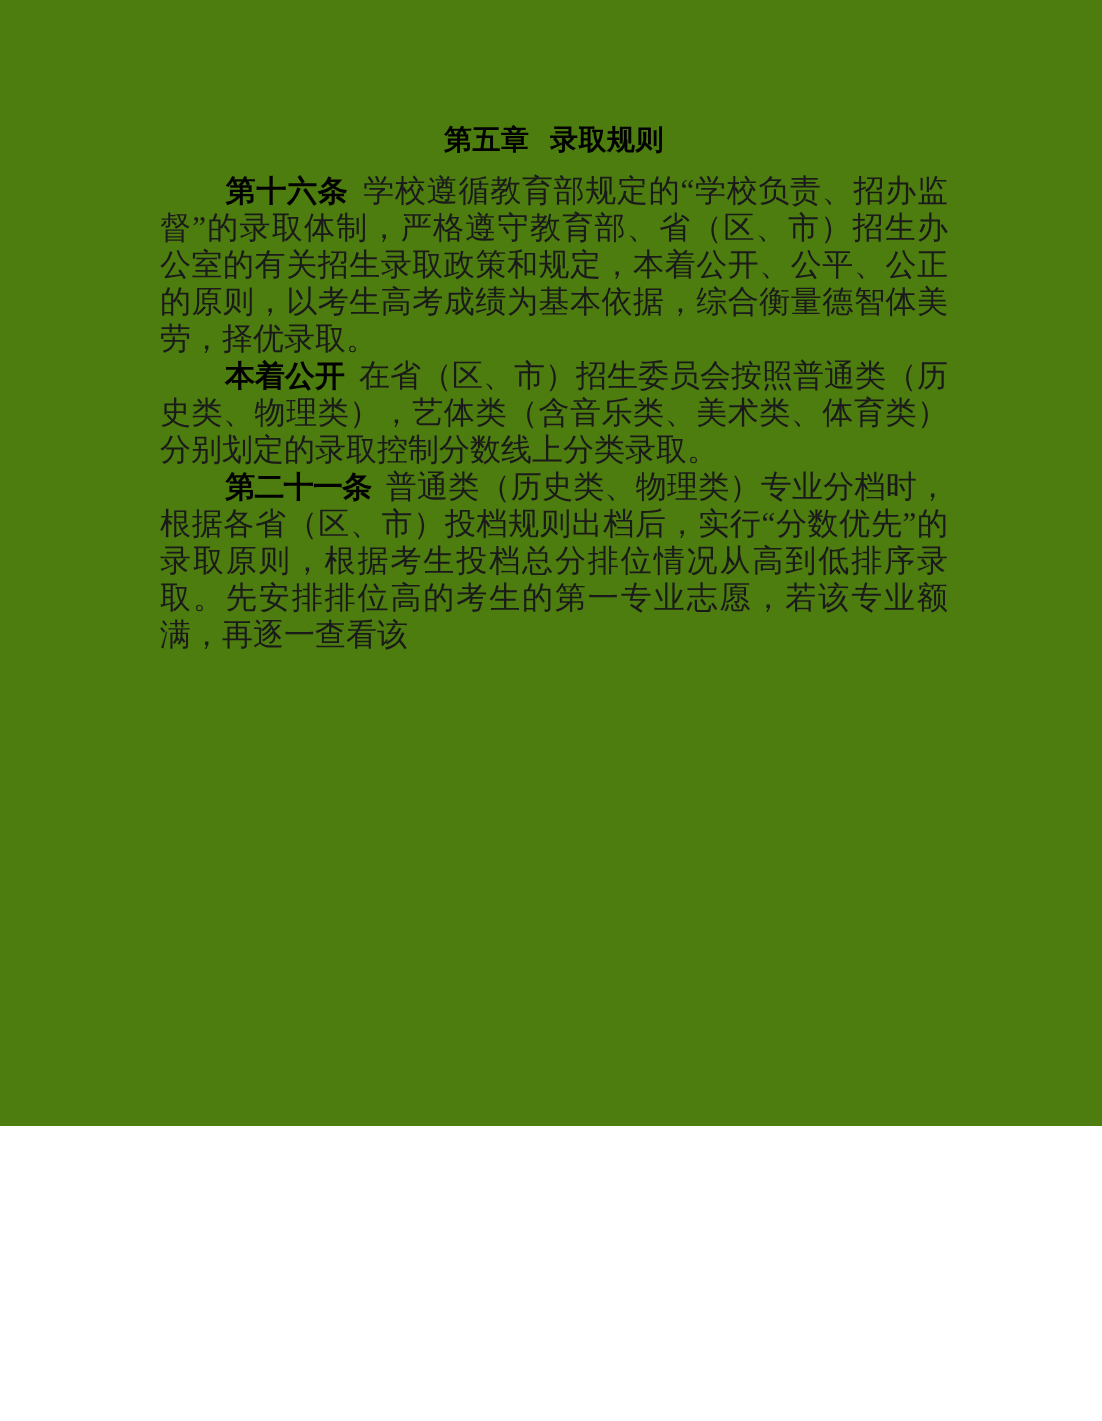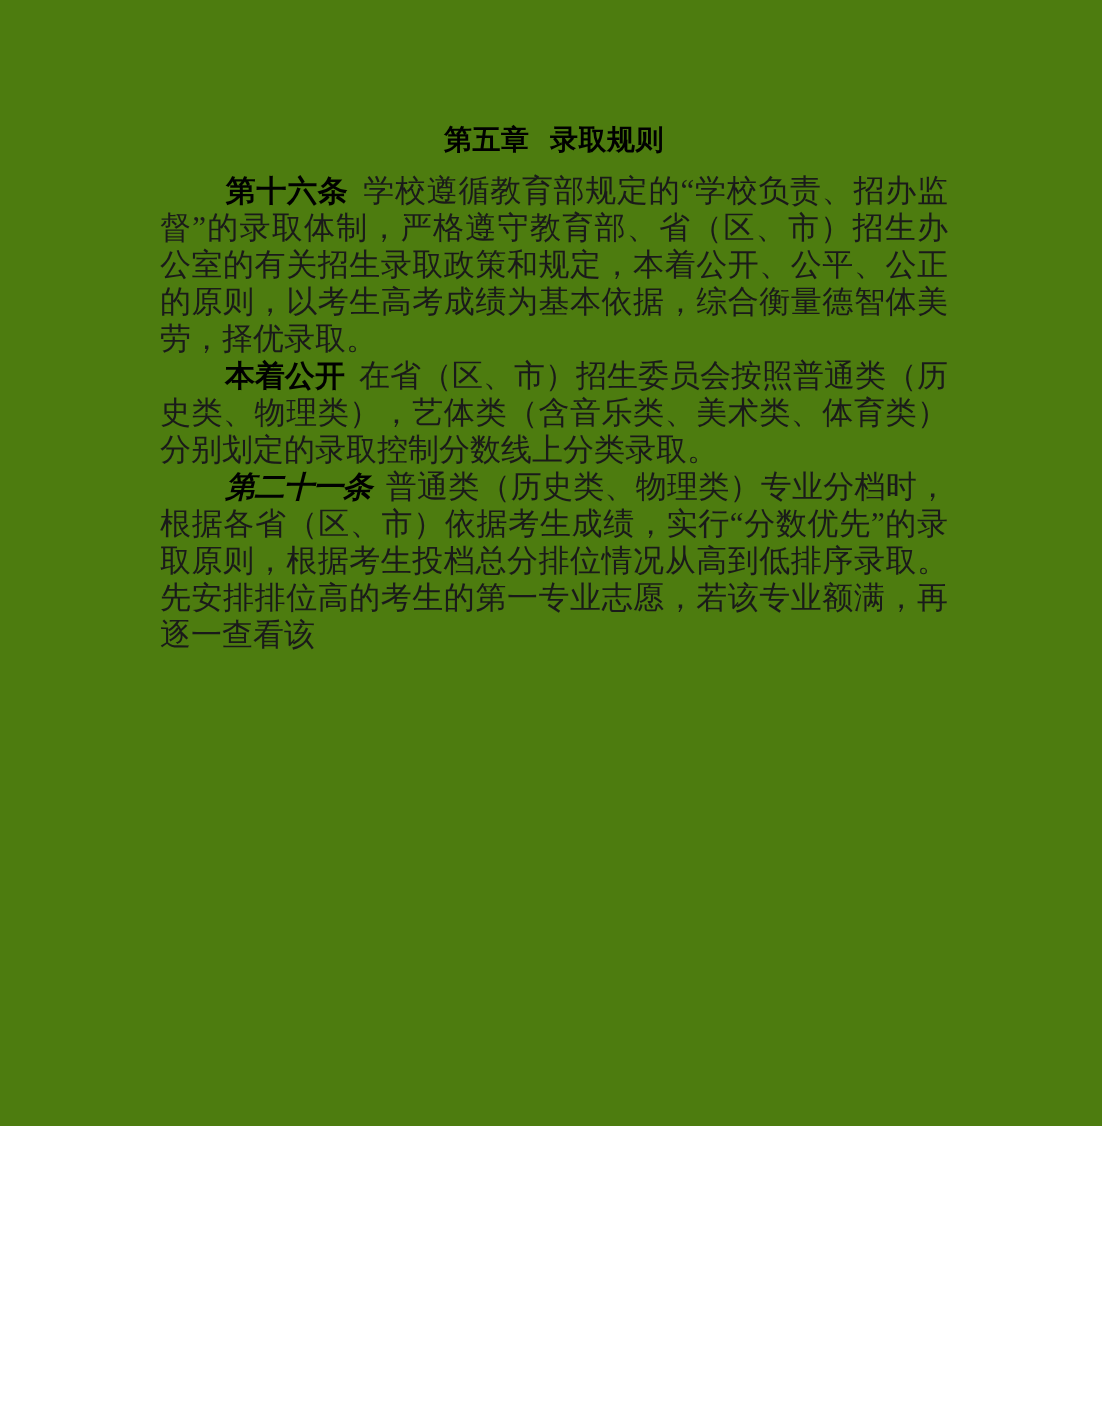--- a/index.html
+++ b/index.html
@@ -60,21 +60,20 @@
   }
   .article-label.spread-4 {
     letter-spacing: 0px;
   }
   .article-label.spread-3 {
     letter-spacing: 8px;
     padding-right: 0px;
   }
   .article-label.spread-5 {
     letter-spacing: -1px;
-    font-style: italic;
   }
   .label-gap {
     display: inline-block;
     width: 14px;
   }
   .article-body {
     font-family: "Liberation Serif", "DejaVu Serif", serif;
   }
 </style>
 </head>
@@ -90,17 +89,17 @@
     </p>
 
     <p class="article">
       <span class="indent"></span><span class="article-label spread-4">本着公开</span><span class="label-gap"></span><span class="article-body">在省（区、市）招生委员会按照普通类（历史类、物理类），艺体类（含音乐类、美术类、体育类）分别划定的录取控制分数线上分类录取。</span>
     </p>
 
 
 
 
     <p class="article">
-      <span class="indent"></span><span class="article-label spread-5">第二十一条</span><span class="label-gap"></span><span class="article-body">普通类（历史类、物理类）专业分档时，根据各省（区、市）依据考生成绩，实行“分数优先”的录取原则，根据考生投档总分排位情况从高到低排序录取。先安排排位高的考生的第一专业志愿，若该专业额满，再逐一查看该</span>
+      <span class="indent"></span><span class="article-label spread-5">第二十一条</span><span class="label-gap"></span><span class="article-body">普通类（历史类、物理类）专业分档时，根据各省（区、市）投档规则出档后，实行“分数优先”的录取原则，根据考生投档总分排位情况从高到低排序录取。先安排排位高的考生的第一专业志愿，若该专业额满，再逐一查看该</span>
     </p>
 
   </div>
 </div>
 
 </body></html>

